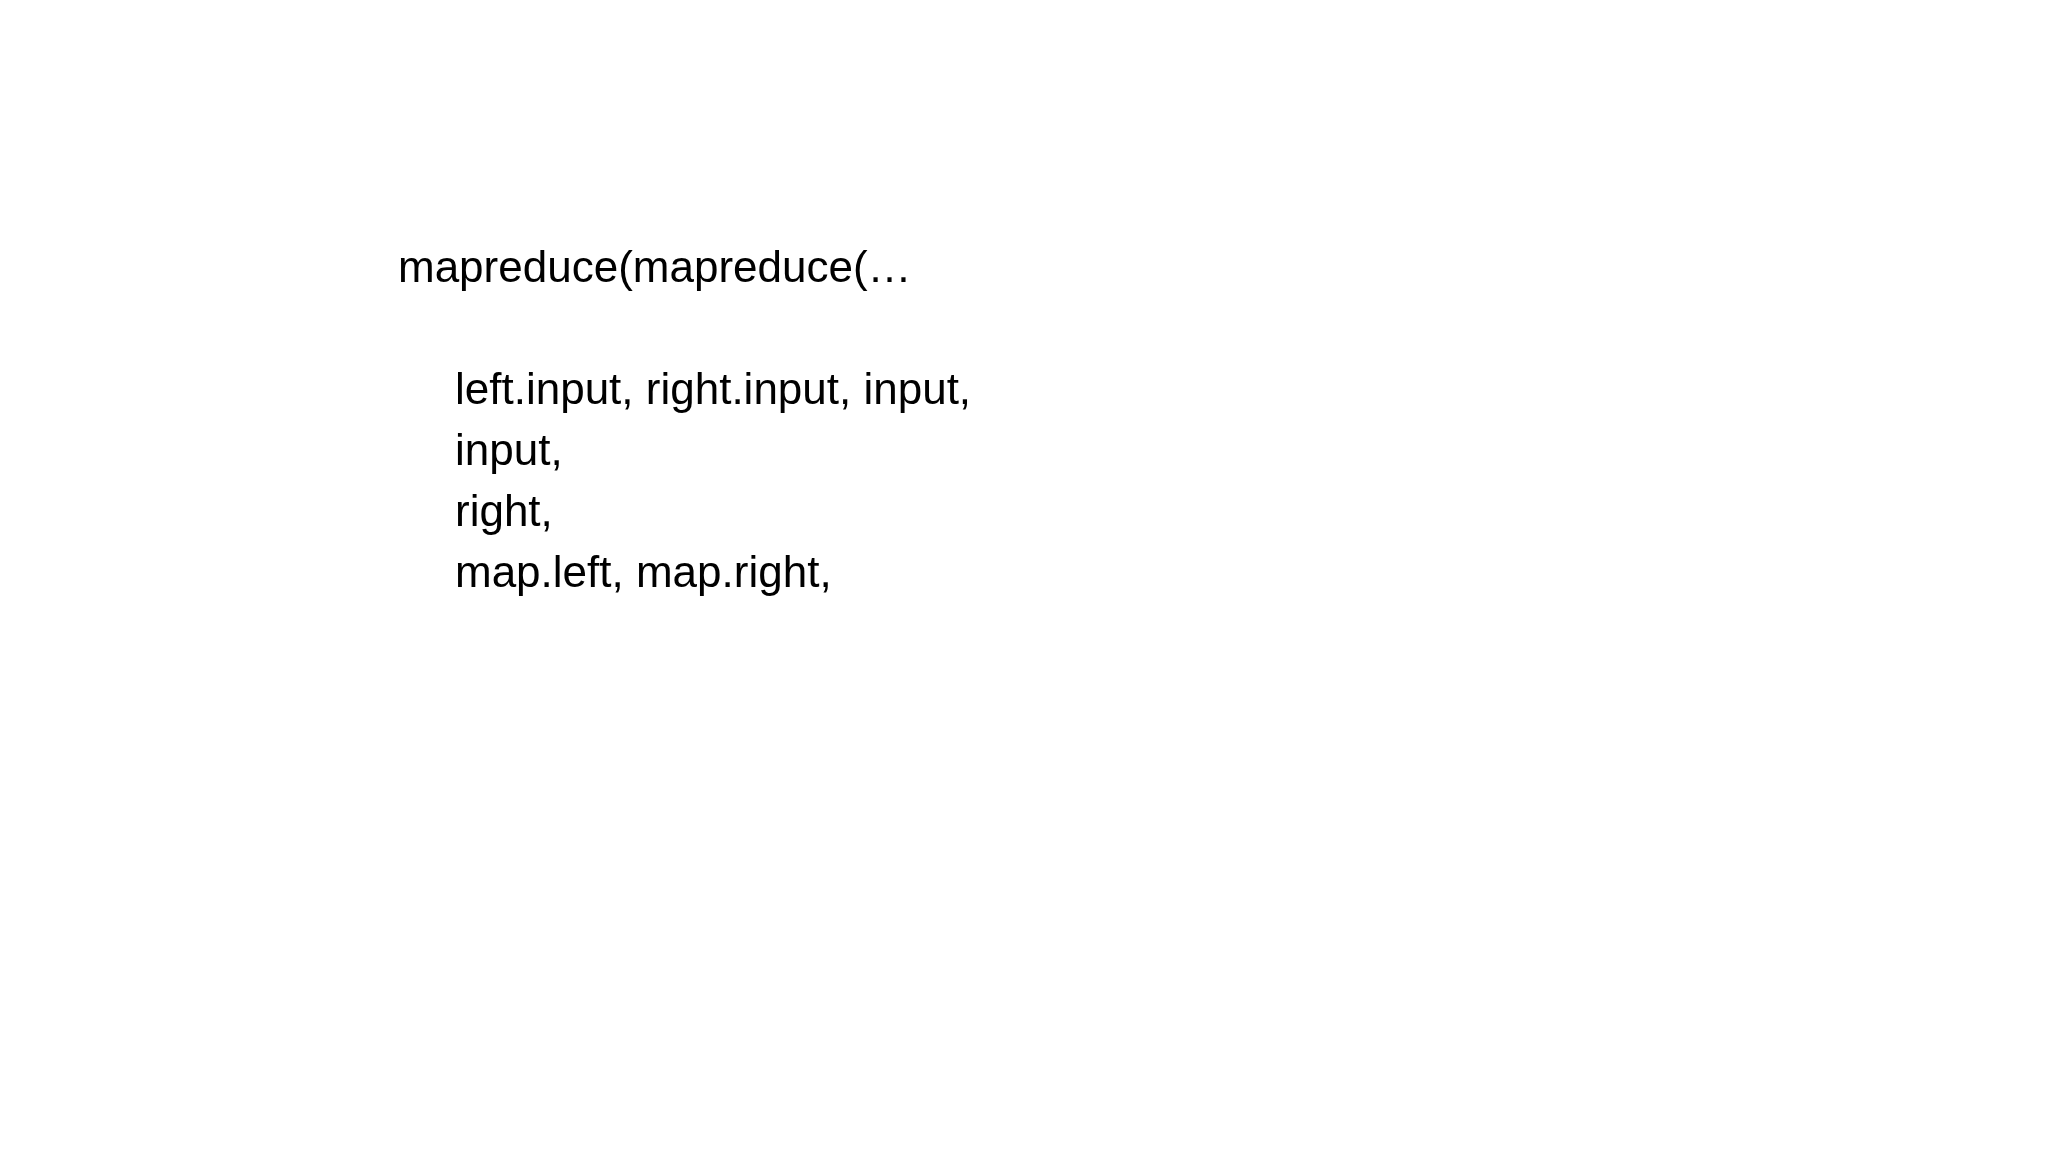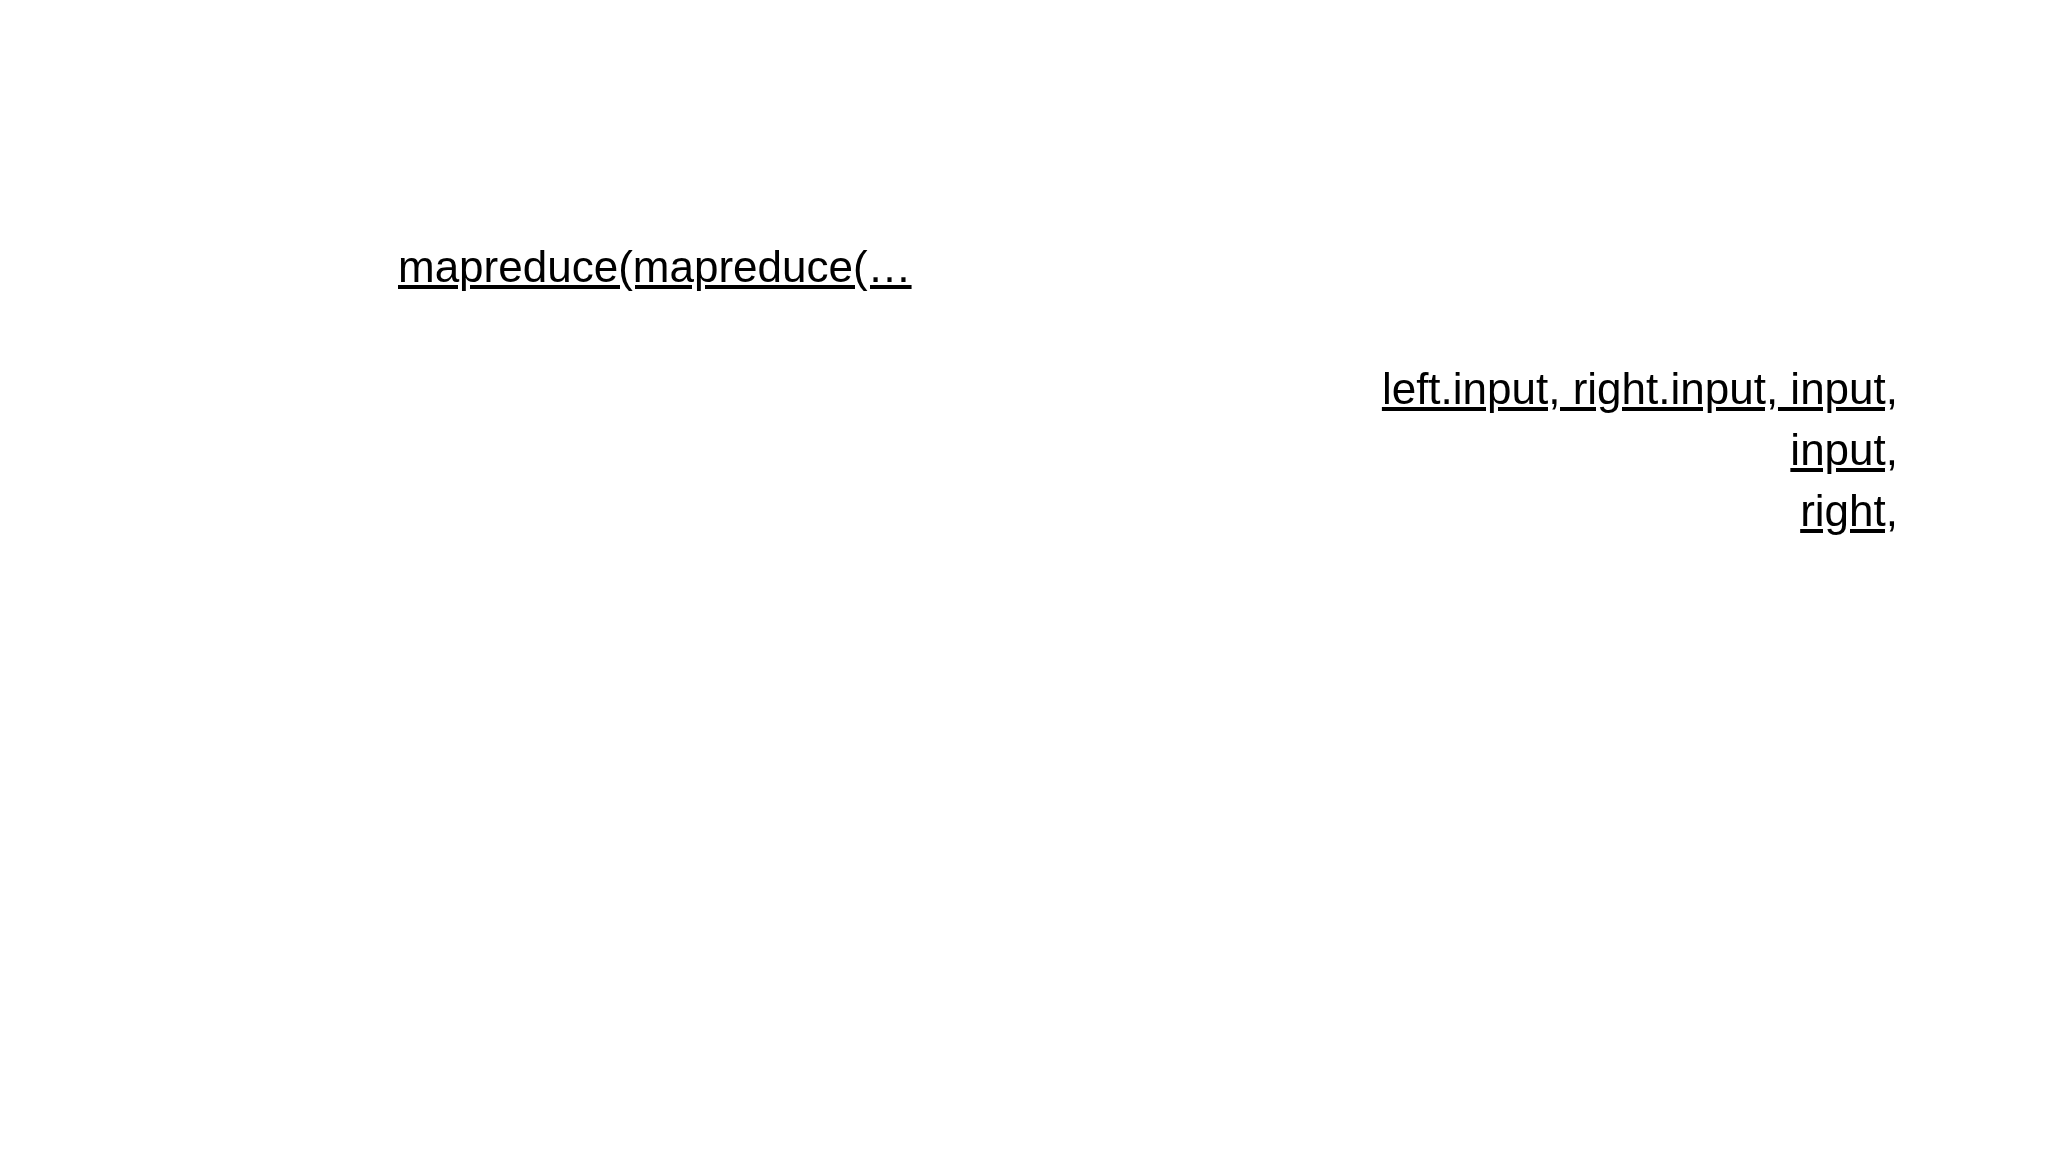--- a/index.html
+++ b/index.html
@@ -26,45 +26,44 @@
     width: 1500px;
   }
   .code-line {
     color: #000000;
     font-family: "Liberation Sans", sans-serif;
     font-size: 44px;
     line-height: 61px;
     font-weight: 400;
     white-space: pre;
     letter-spacing: 0px;
-    text-decoration: underline;
   }
   
   .code-line.spaced {
     margin-bottom: 61px;
   }
   .code-line.indent-1 {
     padding-left: 57px;
-    text-align: right;
   }
 </style>
 </head>
 <body>
 
 <div class="slide">
 
   <div class="code-block">
 
     <div class="code-line spaced">mapreduce(mapreduce(…</div>
 
 
 
     <div class="code-line indent-1">left.input, right.input, input,</div>
 
     <div class="code-line indent-1">input,</div>
 
     <div class="code-line indent-1">right,</div>
 
+    <div class="code-line indent-1">map.left, map.right,</div>
 
 
   </div>
 
 </div>
 
 </body></html>

